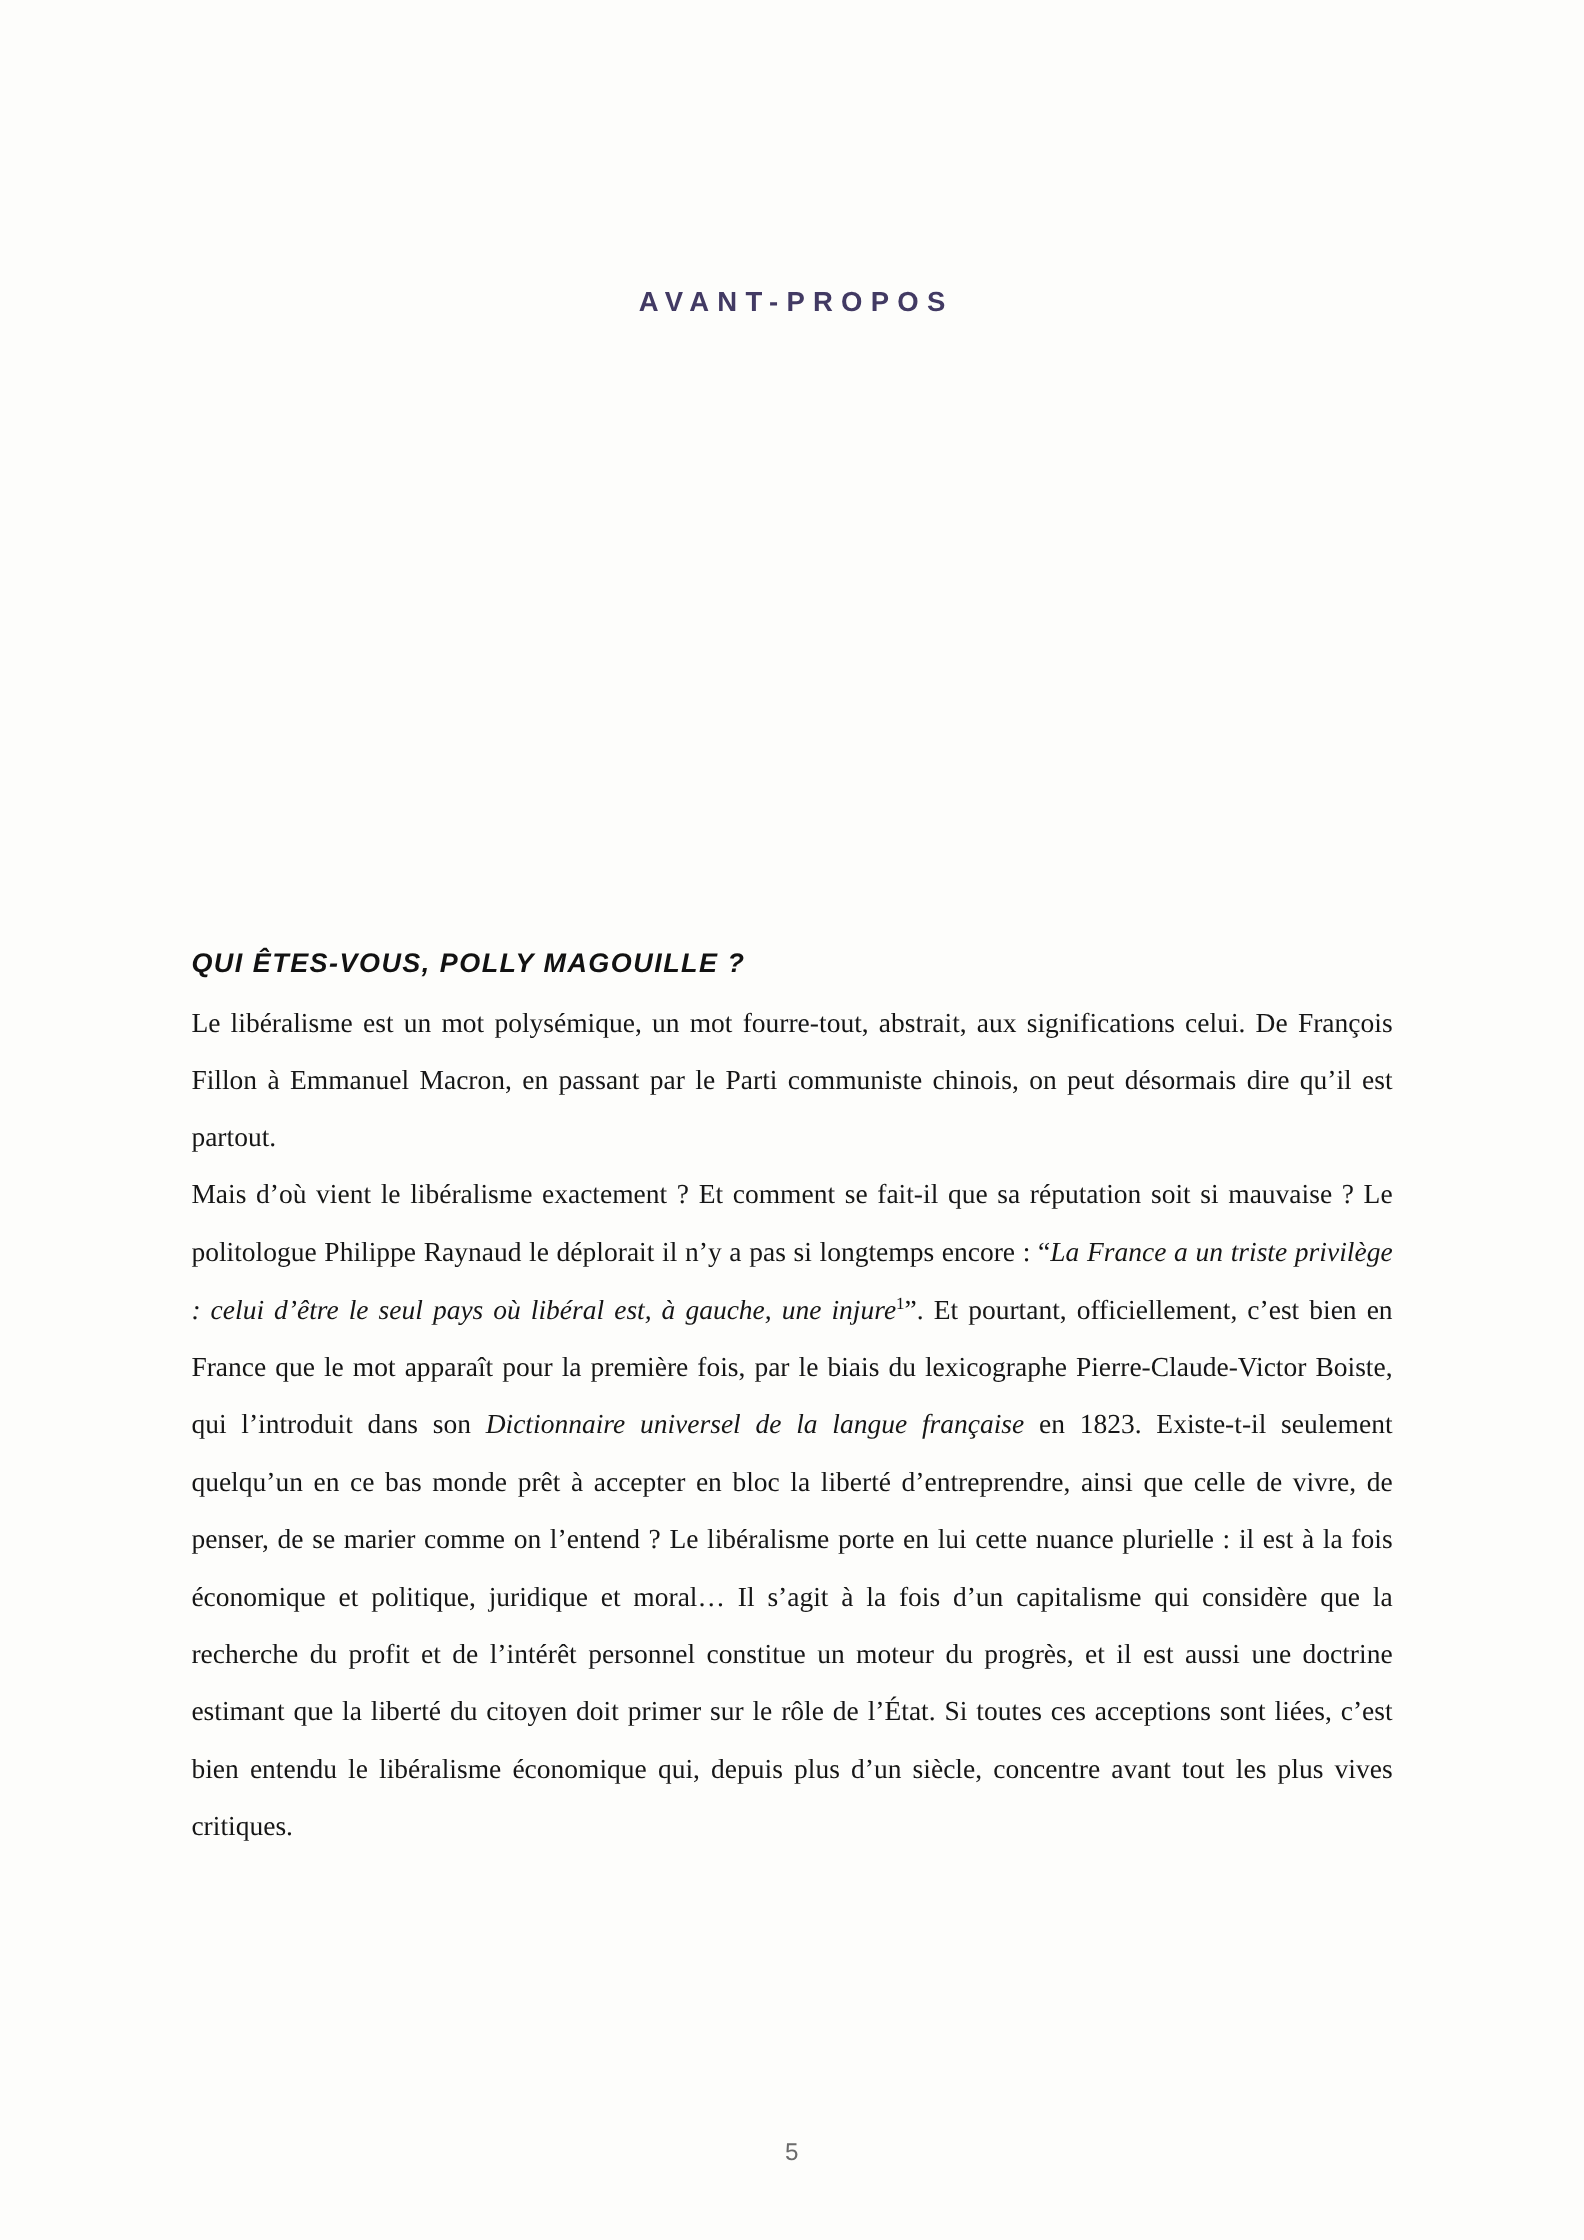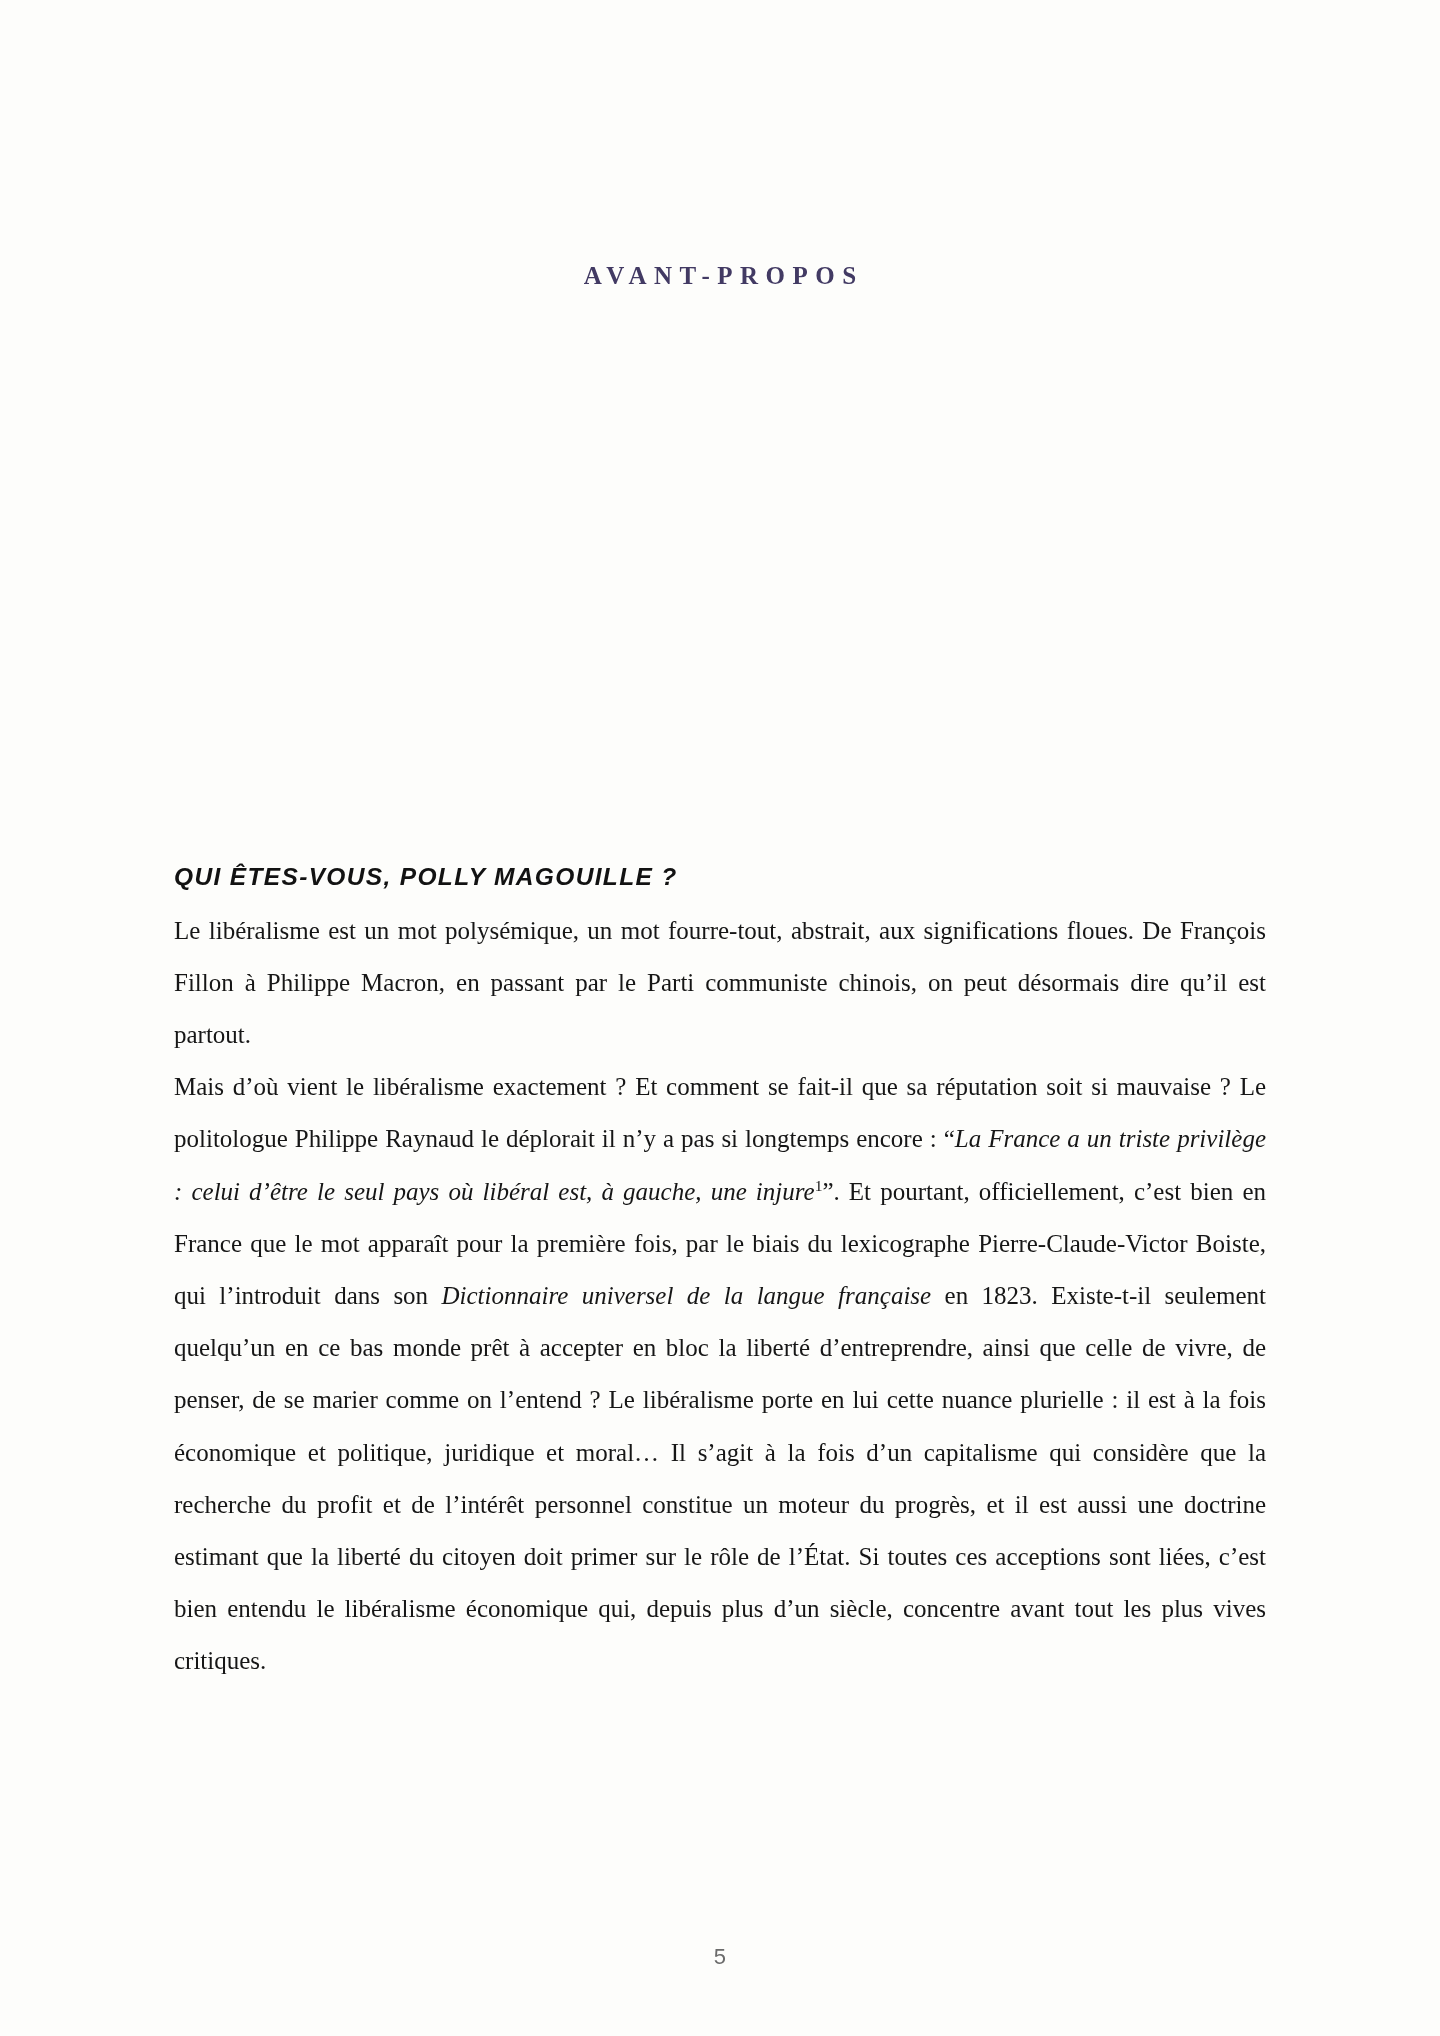--- a/index.html
+++ b/index.html
@@ -25,21 +25,21 @@
     box-sizing: border-box;
   }
 
   
   .chapter-header {
     position: absolute;
     top: 262px;
     left: 0;
     width: 1440px;
     text-align: center;
-    font-family: Liberation Serif, serif;
+    font-family: Liberation Sans, sans-serif;
     font-weight: 700;
     font-size: 25px;
     letter-spacing: 0.30em;
     text-indent: 0.30em;
     color: #423a63;
     line-height: 1.1;
     white-space: nowrap;
   }
 
   
@@ -106,21 +106,21 @@
 <body>
 
 <div class="page">
 
   <div class="chapter-header">AVANT-PROPOS</div>
 
   <div class="text-column">
 
     <h2 class="section-heading">QUI ÊTES-VOUS, POLLY MAGOUILLE ?</h2>
 
-    <p class="body-paragraph">Le libéralisme est un mot polysémique, un mot fourre-tout, abstrait, aux significations floues. De François Fillon à Philippe Macron, en passant par le Parti communiste chinois, on peut désormais dire qu’il est partout.</p>
+    <p class="body-paragraph">Le libéralisme est un mot polysémique, un mot fourre-tout, abstrait, aux significations celui. De François Fillon à Emmanuel Macron, en passant par le Parti communiste chinois, on peut désormais dire qu’il est partout.</p>
 
     <p class="body-paragraph"><span>Mais d’où vient le libéralisme exactement ? Et comment se fait-il que sa réputation soit si mauvaise ? Le politologue Philippe Raynaud le déplorait il n’y a pas si longtemps encore : “</span><i>La France a un triste privilège : celui d’être le seul pays où libéral </i><i>est, à gauche, une injure</i><span class="footnote-ref">1</span><span>”. Et pourtant, officiellement, c’est bien en France que le mot apparaît pour la première fois, par le biais du lexicographe Pierre-Claude-Victor Boiste, qui l’introduit dans son </span><i>Dictionnaire universel de la langue française</i><span> en 1823. Existe-t-il seulement quelqu’un en ce bas monde prêt à accepter en bloc la liberté d’entreprendre, ainsi que celle de vivre, de penser, de se marier comme on l’entend ? Le libéralisme porte en lui cette nuance plurielle : il est à la fois économique et politique, juridique et moral… Il s’agit à la fois d’un capitalisme qui considère que la recherche du profit et de l’intérêt personnel constitue un moteur du progrès, et il est aussi une doctrine estimant que la liberté du citoyen doit primer sur le rôle de l’État. Si toutes ces acceptions sont liées, c’est bien entendu le libéralisme économique qui, depuis plus d’un siècle, concentre avant tout les plus vives critiques.</span></p>
 
   </div>
 
   <div class="page-number">5</div>
 
 </div>
 
 </body></html>

